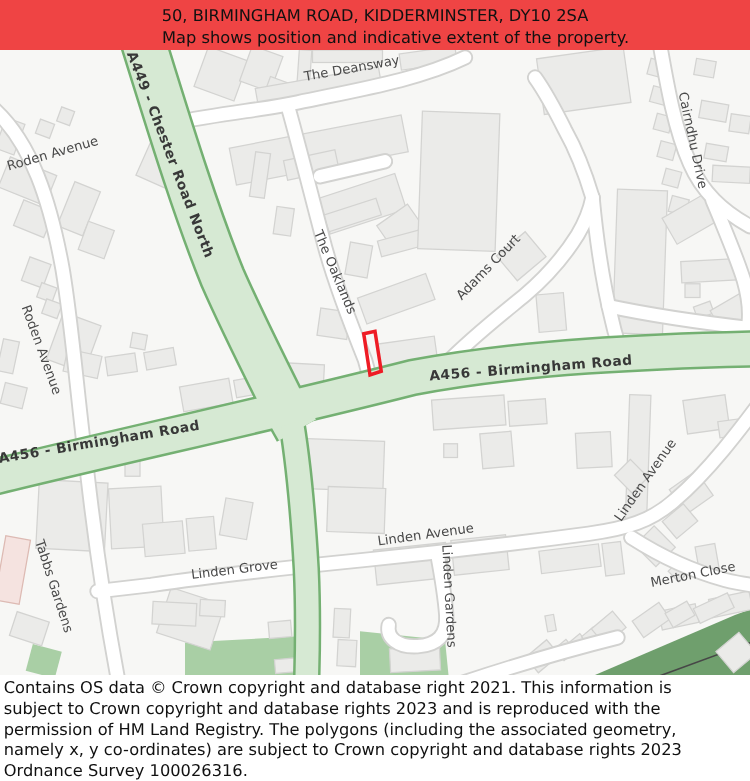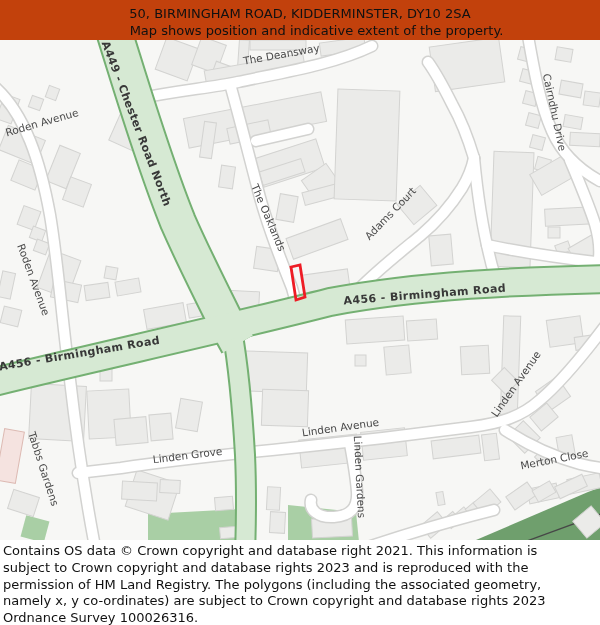--- a/index.html
+++ b/index.html
@@ -1,18 +1,18 @@
 <!DOCTYPE html>
 <html><head>
 <meta charset="utf-8">
 <style>
   html,body{margin:0;padding:0;}
   body{width:600px;height:625px;background:#ffffff;font-family:"DejaVu Sans",sans-serif;overflow:hidden;}
   .page{position:relative;width:600px;height:625px;}
-  header{position:absolute;top:0;left:0;width:600px;height:40px;text-align:center;background:#c2410c;z-index:3;}
+  header{position:absolute;top:0;left:0;width:600px;height:40px;text-align:center;background:#ef4444;z-index:3;}
   .t1{font-size:13px;color:#111;padding-top:5px;line-height:17px;}
   .t2{font-size:13px;color:#111;line-height:17px;margin-left:33px;}
   .map{position:absolute;top:40px;left:0;width:600px;height:500px;background:#f7f7f5;}
   footer{position:absolute;top:540px;left:0;width:583px;height:85px;background:#fff;z-index:3;}
   footer p{margin:0;padding:3px 4px 0 3px;font-size:13px;line-height:16.8px;color:#111;}
   
   .b{fill:#ebebe9;stroke:#d3d3d1;stroke-width:1;transform:rotate(var(--r,0deg));transform-box:fill-box;transform-origin:center;}
   .pink{fill:#f5e3e0;stroke:#ddbab3;}
   .grn{fill:#a9cfa5;stroke:none;transform:rotate(var(--r,0deg));transform-box:fill-box;transform-origin:center;}
   .wood{fill:#6f9f6d;}

